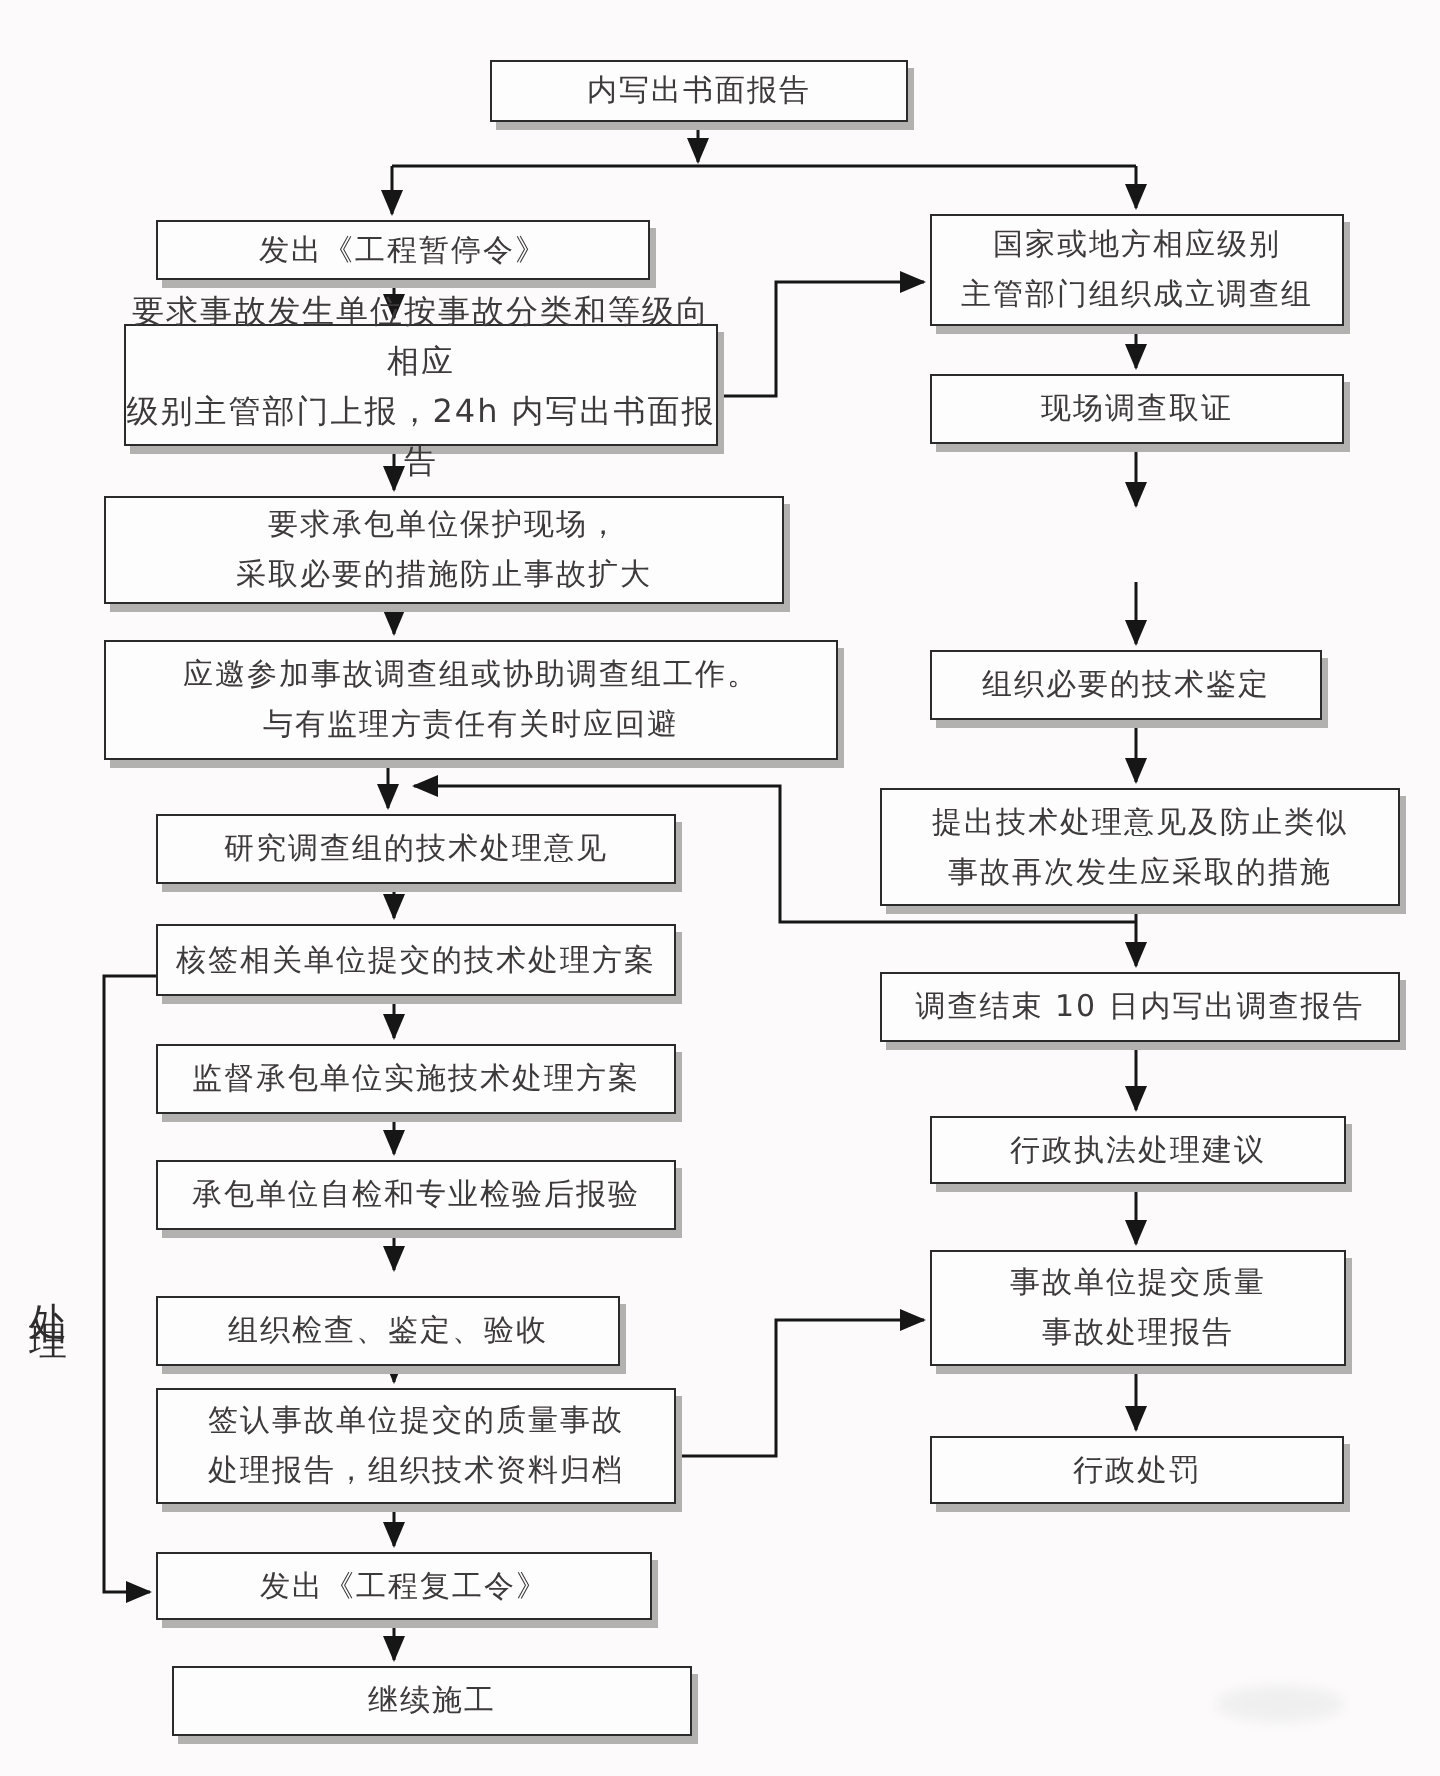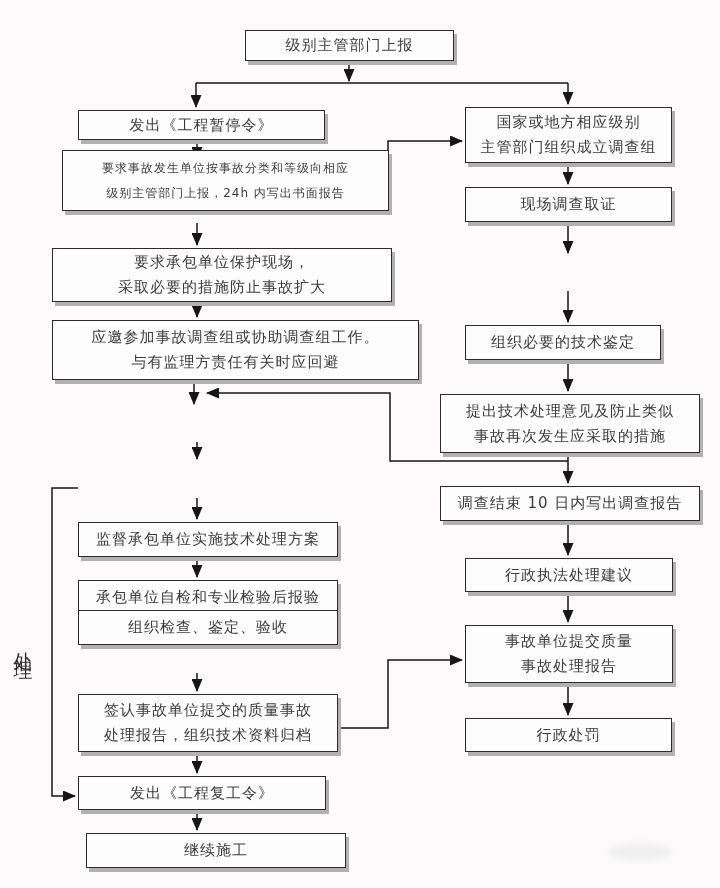--- a/index.html
+++ b/index.html
@@ -112,32 +112,34 @@
       <path d="M568,683 L568,715" marker-end="url(#arrow)"></path>
 
       <path d="M568,461 L390,461 L390,393 L207,393" marker-end="url(#arrow)"></path>
 
       <path d="M78,488 L52,488 L52,796 L75,796" marker-end="url(#arrow)"></path>
 
       <path d="M338,728 L388,728 L388,660 L462,660" marker-end="url(#arrow)"></path>
     </g>
   </svg>
 
-  <div class="node" style="left:245px;top:30px;width:209px;height:31px">级别主管部门上报</div>
+  <div class="node" style="left:245px;top:30px;width:209px;height:31px">内写出书面报告</div>
 
   <div class="node" style="left:78px;top:110px;width:247px;height:30px">发出《工程暂停令》</div>
-  <div class="node" style="left:62px;top:150px;width:327px;height:61px;font-size:12px">要求事故发生单位按事故分类和等级向相应
+  <div class="node" style="left:62px;top:162px;width:297px;height:61px;font-size:16px">要求事故发生单位按事故分类和等级向相应
 级别主管部门上报，24h 内写出书面报告</div>
   <div class="node" style="left:52px;top:248px;width:340px;height:54px">要求承包单位保护现场，
 采取必要的措施防止事故扩大</div>
   <div class="node" style="left:52px;top:320px;width:367px;height:60px">应邀参加事故调查组或协助调查组工作。
 与有监理方责任有关时应回避</div>
+  <div class="node" style="left:78px;top:407px;width:260px;height:35px">研究调查组的技术处理意见</div>
+  <div class="node" style="left:78px;top:462px;width:260px;height:36px">核签相关单位提交的技术处理方案</div>
   <div class="node" style="left:78px;top:522px;width:260px;height:35px">监督承包单位实施技术处理方案</div>
   <div class="node" style="left:78px;top:580px;width:260px;height:35px">承包单位自检和专业检验后报验</div>
-  <div class="node" style="left:78px;top:610px;width:260px;height:35px">组织检查、鉴定、验收</div>
+  <div class="node" style="left:78px;top:648px;width:232px;height:35px">组织检查、鉴定、验收</div>
   <div class="node" style="left:78px;top:694px;width:260px;height:58px">签认事故单位提交的质量事故
 处理报告，组织技术资料归档</div>
   <div class="node" style="left:78px;top:776px;width:248px;height:34px">发出《工程复工令》</div>
   <div class="node" style="left:86px;top:833px;width:260px;height:35px">继续施工</div>
 
   <div class="node" style="left:465px;top:187px;width:207px;height:35px">现场调查取证</div>
   <div class="node" style="left:465px;top:107px;width:207px;height:56px">国家或地方相应级别
 主管部门组织成立调查组</div>
   <div class="node" style="left:465px;top:325px;width:196px;height:35px">组织必要的技术鉴定</div>
   <div class="node" style="left:440px;top:394px;width:260px;height:59px">提出技术处理意见及防止类似

